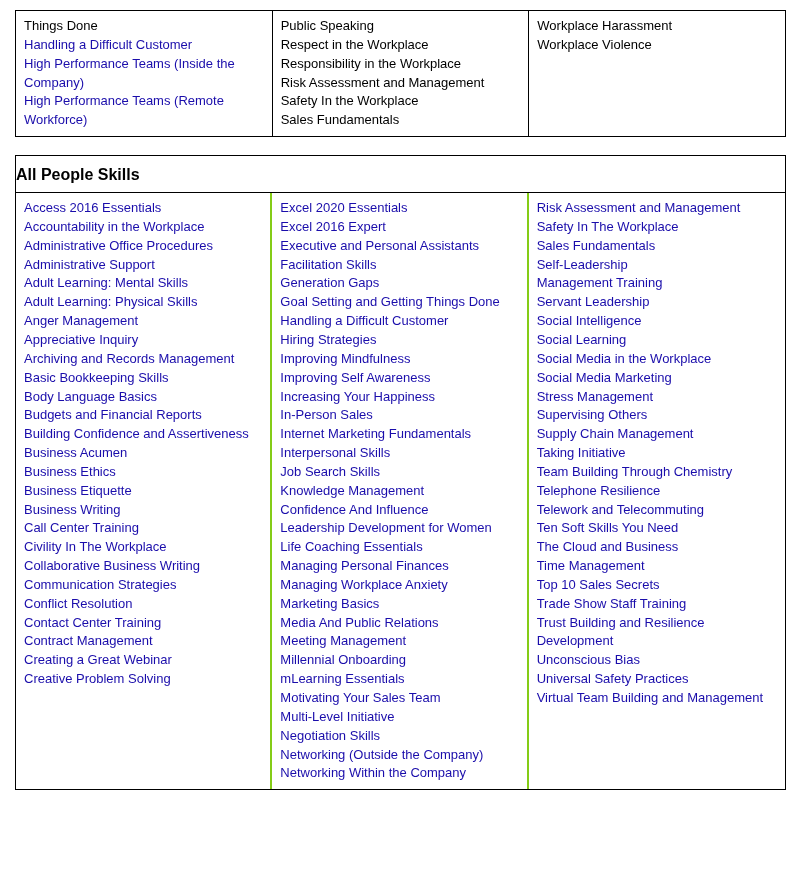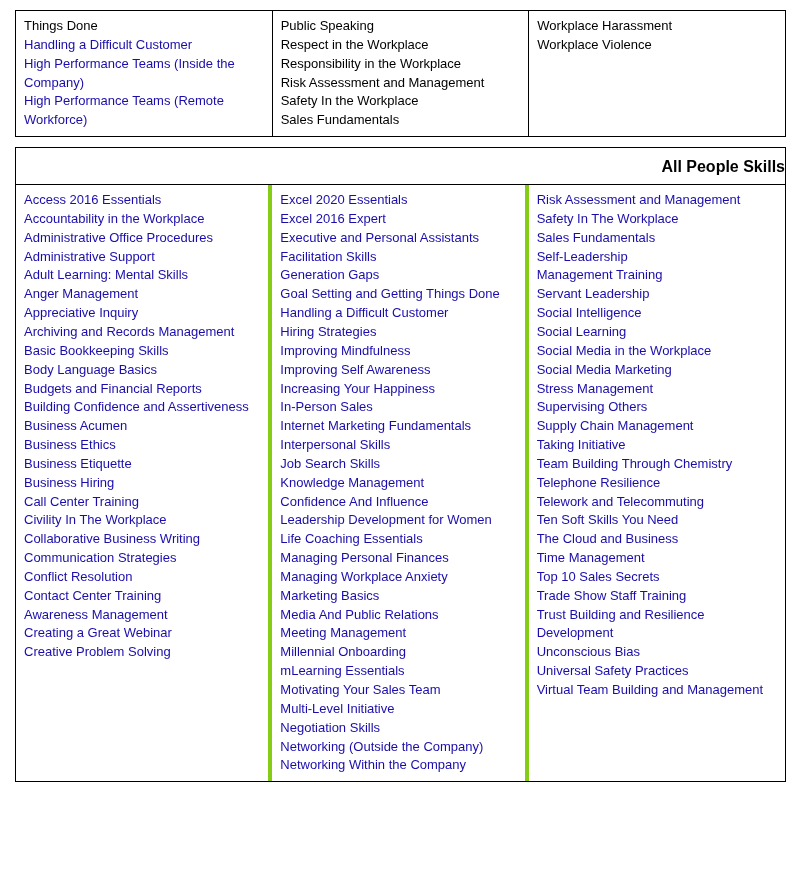--- a/index.html
+++ b/index.html
@@ -10,48 +10,48 @@
       color: #000;
       width: 801px;
     }
     .page {
       width: 801px;
       padding: 10px 15px;
     }
     .top-table {
       width: 100%;
       border-collapse: collapse;
-      margin-bottom: 10px;
+      margin-bottom: 18px;
     }
     .top-table td {
       border: 1px solid #000;
       vertical-align: top;
       padding: 6px 8px;
       width: 33.33%;
     }
     .all-skills-section {
       border: 1px solid #000;
       width: 100%;
     }
     .all-skills-header {
-      text-align: right;
+      text-align: left;
       font-size: 16px;
       font-weight: bold;
       padding: 10px 0 8px 0;
       border-bottom: 1px solid #000;
     }
     .skills-grid {
       display: grid;
       grid-template-columns: 1fr 1fr 1fr;
       border-top: none;
     }
     .skills-col {
       padding: 6px 8px;
       vertical-align: top;
-      border-right: 4px solid #84cc16;
+      border-right: 2px solid #84cc16;
     }
     .skills-col:last-child {
       border-right: none;
     }
     .skill-item {
       color: #1a0dab;
       line-height: 1.45;
       display: block;
     }
     .top-item {
@@ -97,38 +97,39 @@
   <div class="all-skills-section">
     <div class="all-skills-header">All People Skills</div>
     <div class="skills-grid">
 
       <div class="skills-col">
         <span class="skill-item">Access 2016 Essentials</span>
         <span class="skill-item">Accountability in the Workplace</span>
         <span class="skill-item">Administrative Office Procedures</span>
         <span class="skill-item">Administrative Support</span>
         <span class="skill-item">Adult Learning: Mental Skills</span>
+        <span class="skill-item">Adult Learning: Physical Skills</span>
         <span class="skill-item">Anger Management</span>
         <span class="skill-item">Appreciative Inquiry</span>
         <span class="skill-item">Archiving and Records Management</span>
         <span class="skill-item">Basic Bookkeeping Skills</span>
         <span class="skill-item">Body Language Basics</span>
         <span class="skill-item">Budgets and Financial Reports</span>
         <span class="skill-item">Building Confidence and Assertiveness</span>
         <span class="skill-item">Business Acumen</span>
         <span class="skill-item">Business Ethics</span>
         <span class="skill-item">Business Etiquette</span>
-        <span class="skill-item">Business Hiring</span>
+        <span class="skill-item">Business Writing</span>
         <span class="skill-item">Call Center Training</span>
         <span class="skill-item">Civility In The Workplace</span>
         <span class="skill-item">Collaborative Business Writing</span>
         <span class="skill-item">Communication Strategies</span>
         <span class="skill-item">Conflict Resolution</span>
         <span class="skill-item">Contact Center Training</span>
-        <span class="skill-item">Awareness Management</span>
+        <span class="skill-item">Contract Management</span>
         <span class="skill-item">Creating a Great Webinar</span>
         <span class="skill-item">Creative Problem Solving</span>
       </div>
 
       <div class="skills-col">
         <span class="skill-item">Excel 2020 Essentials</span>
         <span class="skill-item">Excel 2016 Expert</span>
         <span class="skill-item">Executive and Personal Assistants</span>
         <span class="skill-item">Facilitation Skills</span>
         <span class="skill-item">Generation Gaps</span>

